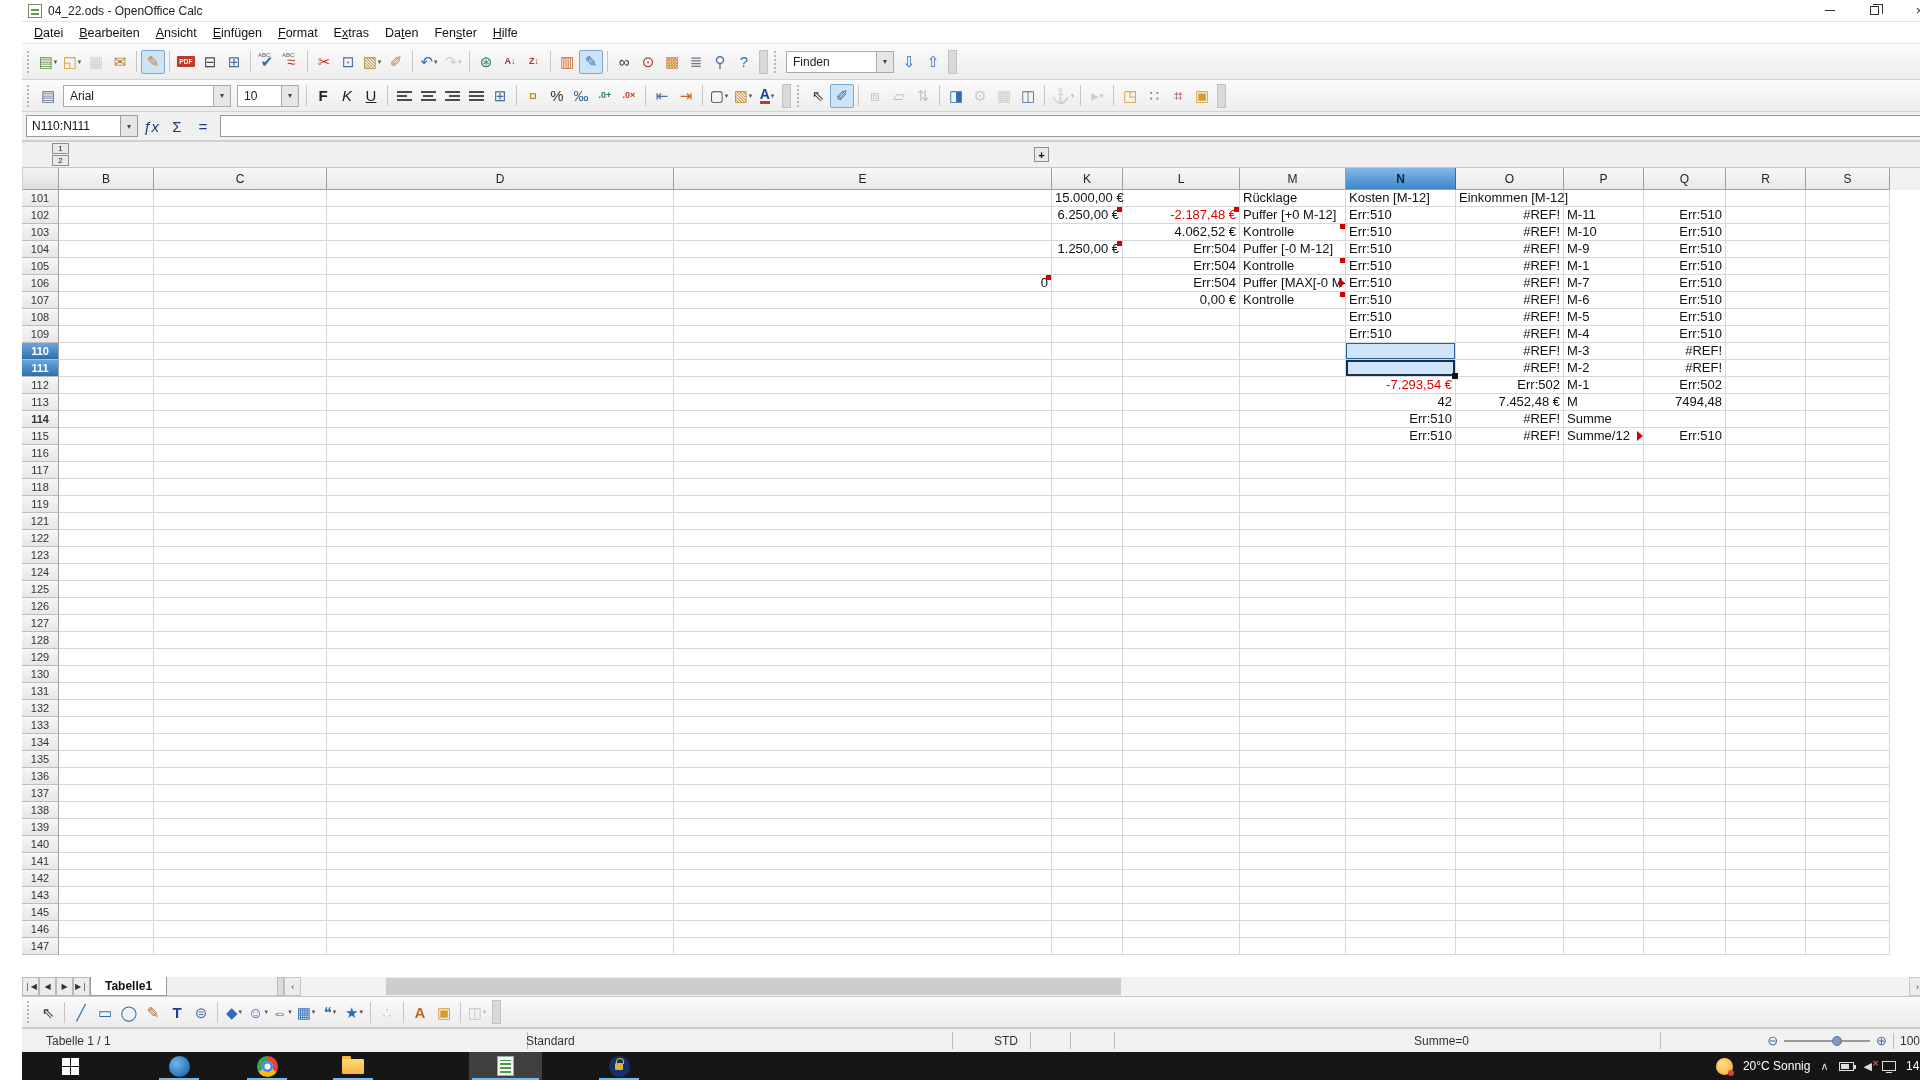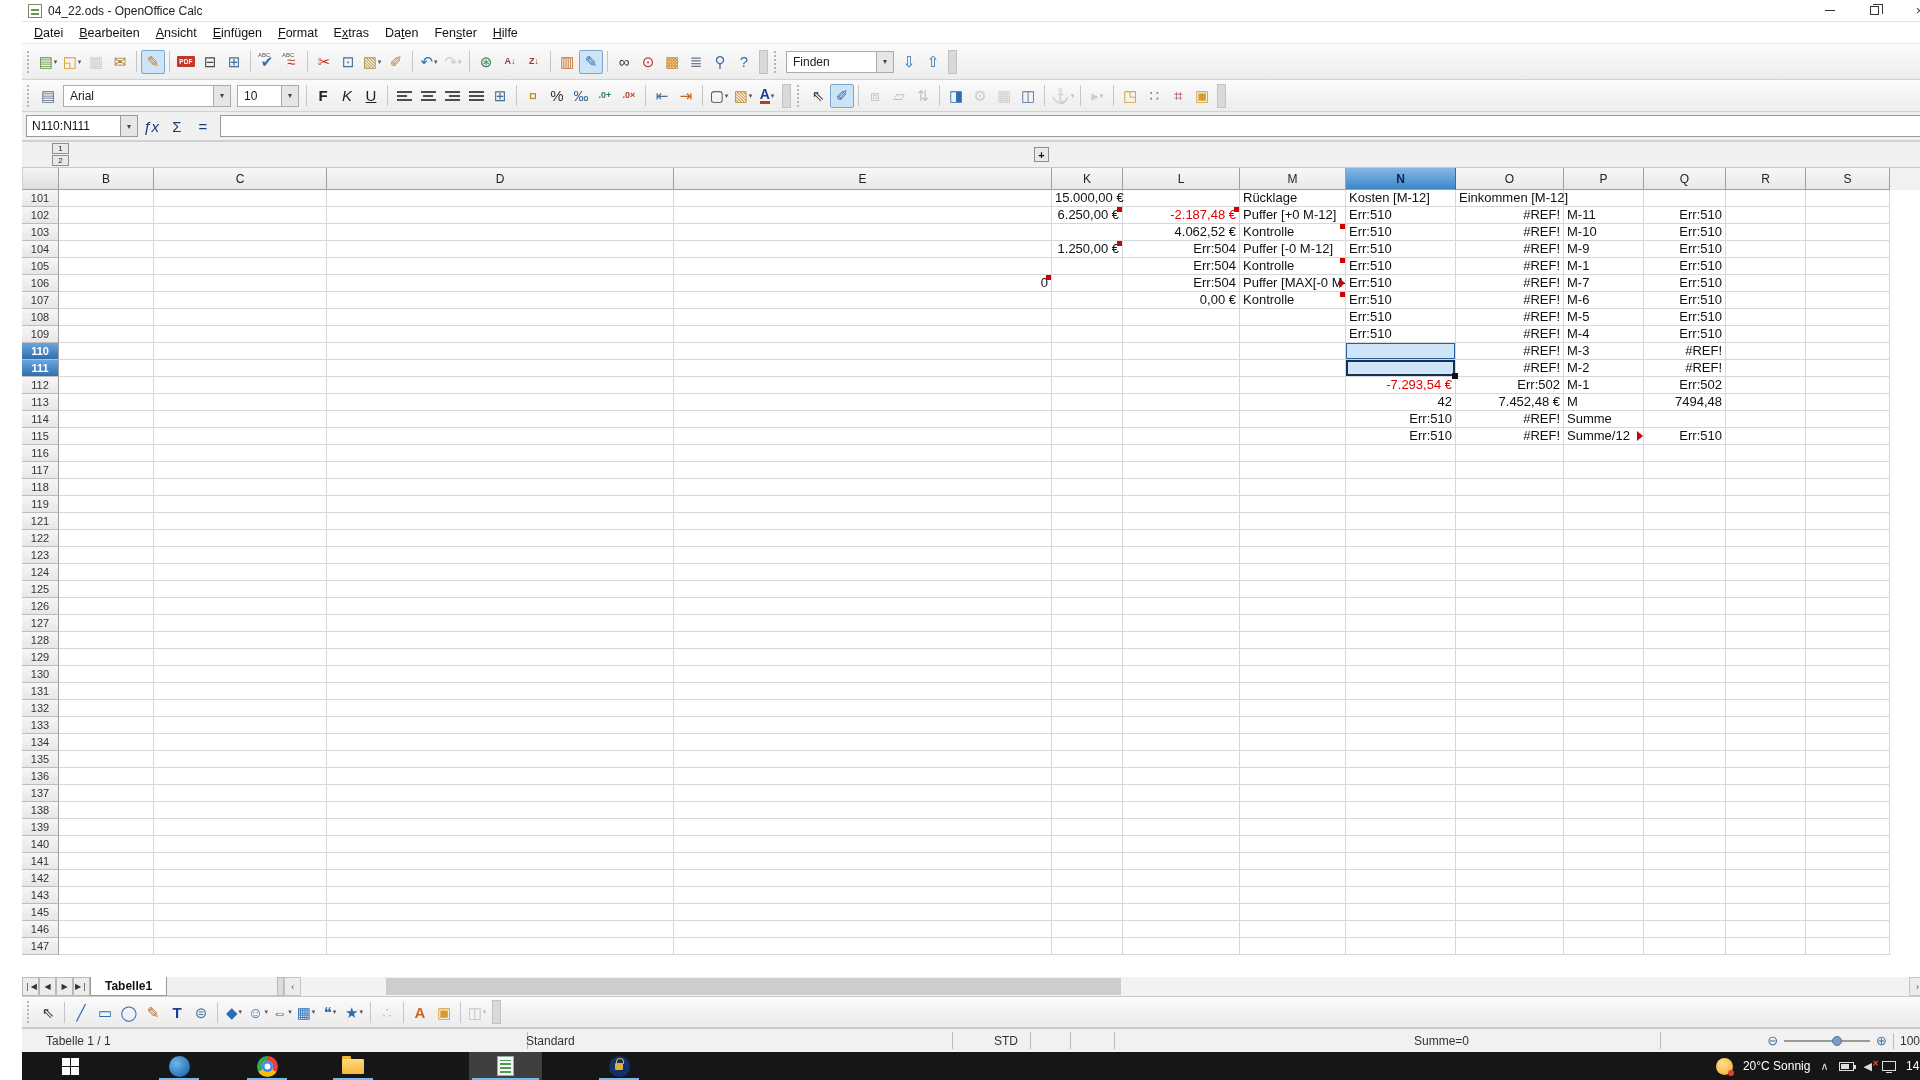--- a/index.html
+++ b/index.html
@@ -697,21 +697,21 @@
           <span class="cell" style="width: 117px;"></span>
           <span class="cell" style="width: 106px;"></span>
           <span class="cell ar" style="width: 110px;"><span>42</span></span>
           <span class="cell ar" style="width: 108px;"><span>7.452,48 €</span></span>
           <span class="cell" style="width: 80px;"><span>M</span></span>
           <span class="cell ar" style="width: 82px;"><span>7494,48</span></span>
           <span class="cell" style="width: 80px;"></span>
           <span class="cell" style="width: 84px;"></span>
         </div>
         <div class="row">
-          <span class="rh" style="width: 37px;">114</span>
+          <span class="rh" style="width: 37px; font-weight: bold;">114</span>
           <span class="cell" style="width: 95px;"></span>
           <span class="cell" style="width: 173px;"></span>
           <span class="cell" style="width: 347px;"></span>
           <span class="cell" style="width: 378px;"></span>
           <span class="cell" style="width: 71px;"></span>
           <span class="cell" style="width: 117px;"></span>
           <span class="cell" style="width: 106px;"></span>
           <span class="cell ar" style="width: 110px;"><span>Err:510</span></span>
           <span class="cell ar" style="width: 108px;"><span>#REF!</span></span>
           <span class="cell" style="width: 80px;"><span>Summe</span></span>

